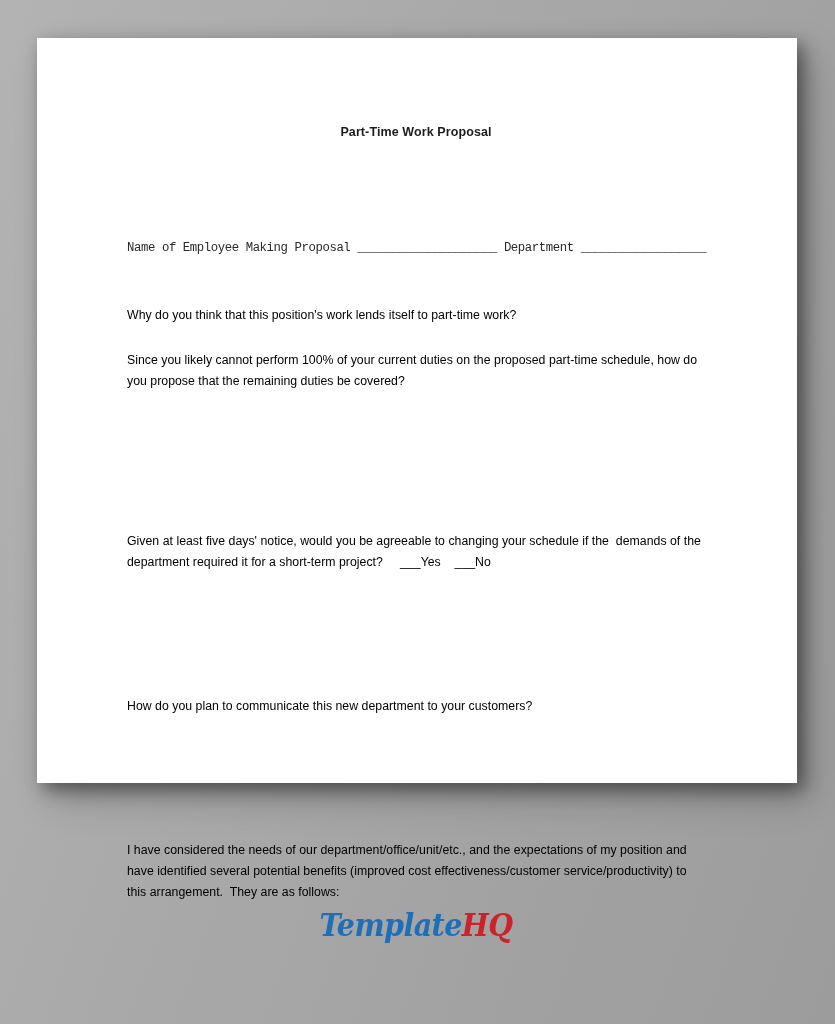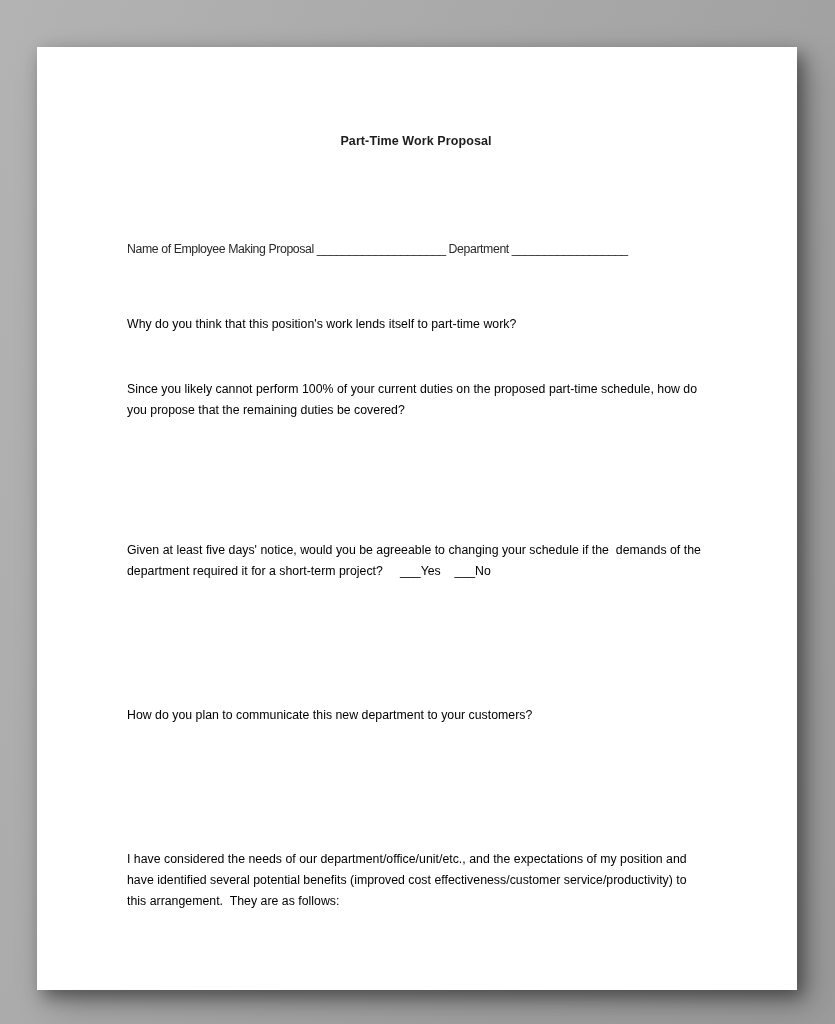--- a/index.html
+++ b/index.html
@@ -21,25 +21,24 @@
     top: 38px;
     width: 760px;
     height: 947px;
   }
 
   .page {
     position: absolute;
     left: 0;
     top: 0;
     width: 760px;
-    height: 943px;
+    height: 745px;
     background: #ffffff;
     box-shadow: 6px 7px 16px rgba(0,0,0,0.42),
                 14px 16px 34px rgba(0,0,0,0.22);
-    margin-top: 9px;
   }
 
   .doc-body {
     position: absolute;
     left: 90px;
     top: 0;
     width: 578px;
     height: 947px;
   }
 
@@ -103,32 +102,37 @@
 </style>
 </head>
 <body>
 
 <div class="page-shadow-wrap">
   <div class="page">
     <div class="doc-body">
 
       <div class="doc-title">Part-Time Work Proposal</div>
 
-      <div class="fieldline blank" style="top:192px;">Name of Employee Making Proposal ____________________ Department __________________</div>
+      <div class="fieldline blank" style="top:200px;font-family:Liberation Mono, monospace;">Name of Employee Making Proposal ____________________ Department __________________</div>
 
 
       <div class="block" style="top:267px;">Why do you think that this position's work lends itself to part-time work?</div>
 
-      <div class="block" style="top:332px;">Since you likely cannot perform 100% of your current duties on the proposed part-time schedule, how do you propose that the remaining duties be covered?</div>
+      <div class="block" style="top:312px;">Since you likely cannot perform 100% of your current duties on the proposed part-time schedule, how do you propose that the remaining duties be covered?</div>
 
 
       <div class="block" style="top:493px;">Given at least five days' notice, would you be agreeable to changing your schedule if the  demands of the department required it for a short-term project?     ___Yes    ___No</div>
 
 
       <div class="block" style="top:658px;">How do you plan to communicate this new department to your customers?</div>
 
 
       <div class="block" style="top:802px;">I have considered the needs of our department/office/unit/etc., and the expectations of my position and have identified several potential benefits (improved cost effectiveness/customer service/productivity) to this arrangement.  They are as follows:</div>
 
+      <div class="logo">
+        <span class="logo-text">
+          <span class="logo-a">Template</span><span class="logo-b">HQ</span>
+        </span>
+      </div>
 
     </div>
   </div>
 </div>
 
 </body></html>

